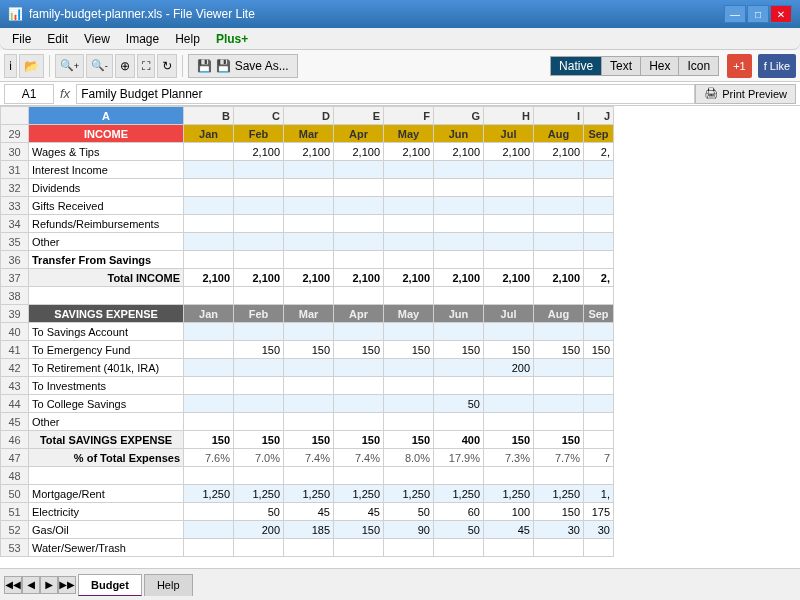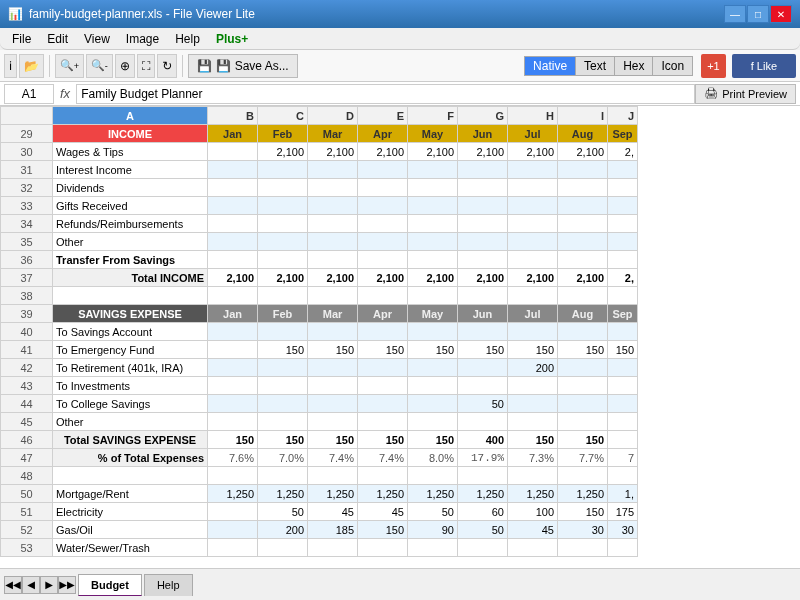--- a/index.html
+++ b/index.html
@@ -60,27 +60,27 @@
     #native-text-group {
       margin-left: auto;
       display: flex;
       border: 1px solid #aaa;
     }
     .view-mode-btn {
       padding: 2px 8px; background: #e0e0e0; border: none; border-right: 1px solid #aaa;
       cursor: pointer; font-size: 12px;
     }
     .view-mode-btn:last-child { border-right: none; }
-    .view-mode-btn.active { background: #3b82f6; color: white; }
+    .view-mode-btn.active { background: #0c4a6e; color: white; }
     .gplus-btn {
       height: 24px; padding: 0 6px; background: #dd4b39; color: white; border: none;
       cursor: pointer; font-size: 11px; border-radius: 2px; margin-right: 4px;
     }
     .fb-btn {
-      height: 24px; padding: 0 19px; background: #3b5998; color: white; border: none;
+      height: 24px; padding: 0 6px; background: #3b5998; color: white; border: none;
       cursor: pointer; font-size: 11px; border-radius: 2px;
     }
 
     
     #formula-bar {
       background: white;
       border-bottom: 1px solid #ccc;
       height: 24px;
       display: flex;
       align-items: center;
@@ -123,21 +123,21 @@
     table.spreadsheet th, table.spreadsheet td {
       border: 1px solid #d0d0d0;
       white-space: nowrap;
       overflow: hidden;
       padding: 1px 3px;
       height: 18px;
     }
     
     .row-num {
       background: #f2f2f2;
-      width: 52px;
+      width: 28px;
       text-align: center;
       color: #555;
       font-weight: normal;
       border-right: 2px solid #bbb;
     }
     
     .col-header {
       background: #f2f2f2;
       text-align: center;
       font-weight: bold;
@@ -513,21 +513,21 @@
         </tr>
 
         <tr>
           <td class="row-num">47</td>
           <td style="text-align:right;font-weight:bold;background:#f0f0f0;">% of Total Expenses</td>
           <td class="value" style="color:#555;">7.6%</td>
           <td class="value" style="color:#555;">7.0%</td>
           <td class="value" style="color:#555;">7.4%</td>
           <td class="value" style="color:#555;">7.4%</td>
           <td class="value" style="color:#555;">8.0%</td>
-          <td class="value" style="color:#555;font-family:Liberation Mono, monospace;">17.9%</td>
+          <td class="value" style="color:#555;">17.9%</td>
           <td class="value" style="color:#555;">7.3%</td>
           <td class="value" style="color:#555;">7.7%</td>
           <td class="value" style="color:#555;overflow:hidden;">7</td>
         </tr>
 
         <tr>
           <td class="row-num">48</td>
           <td></td>
           <td></td>
           <td></td>

